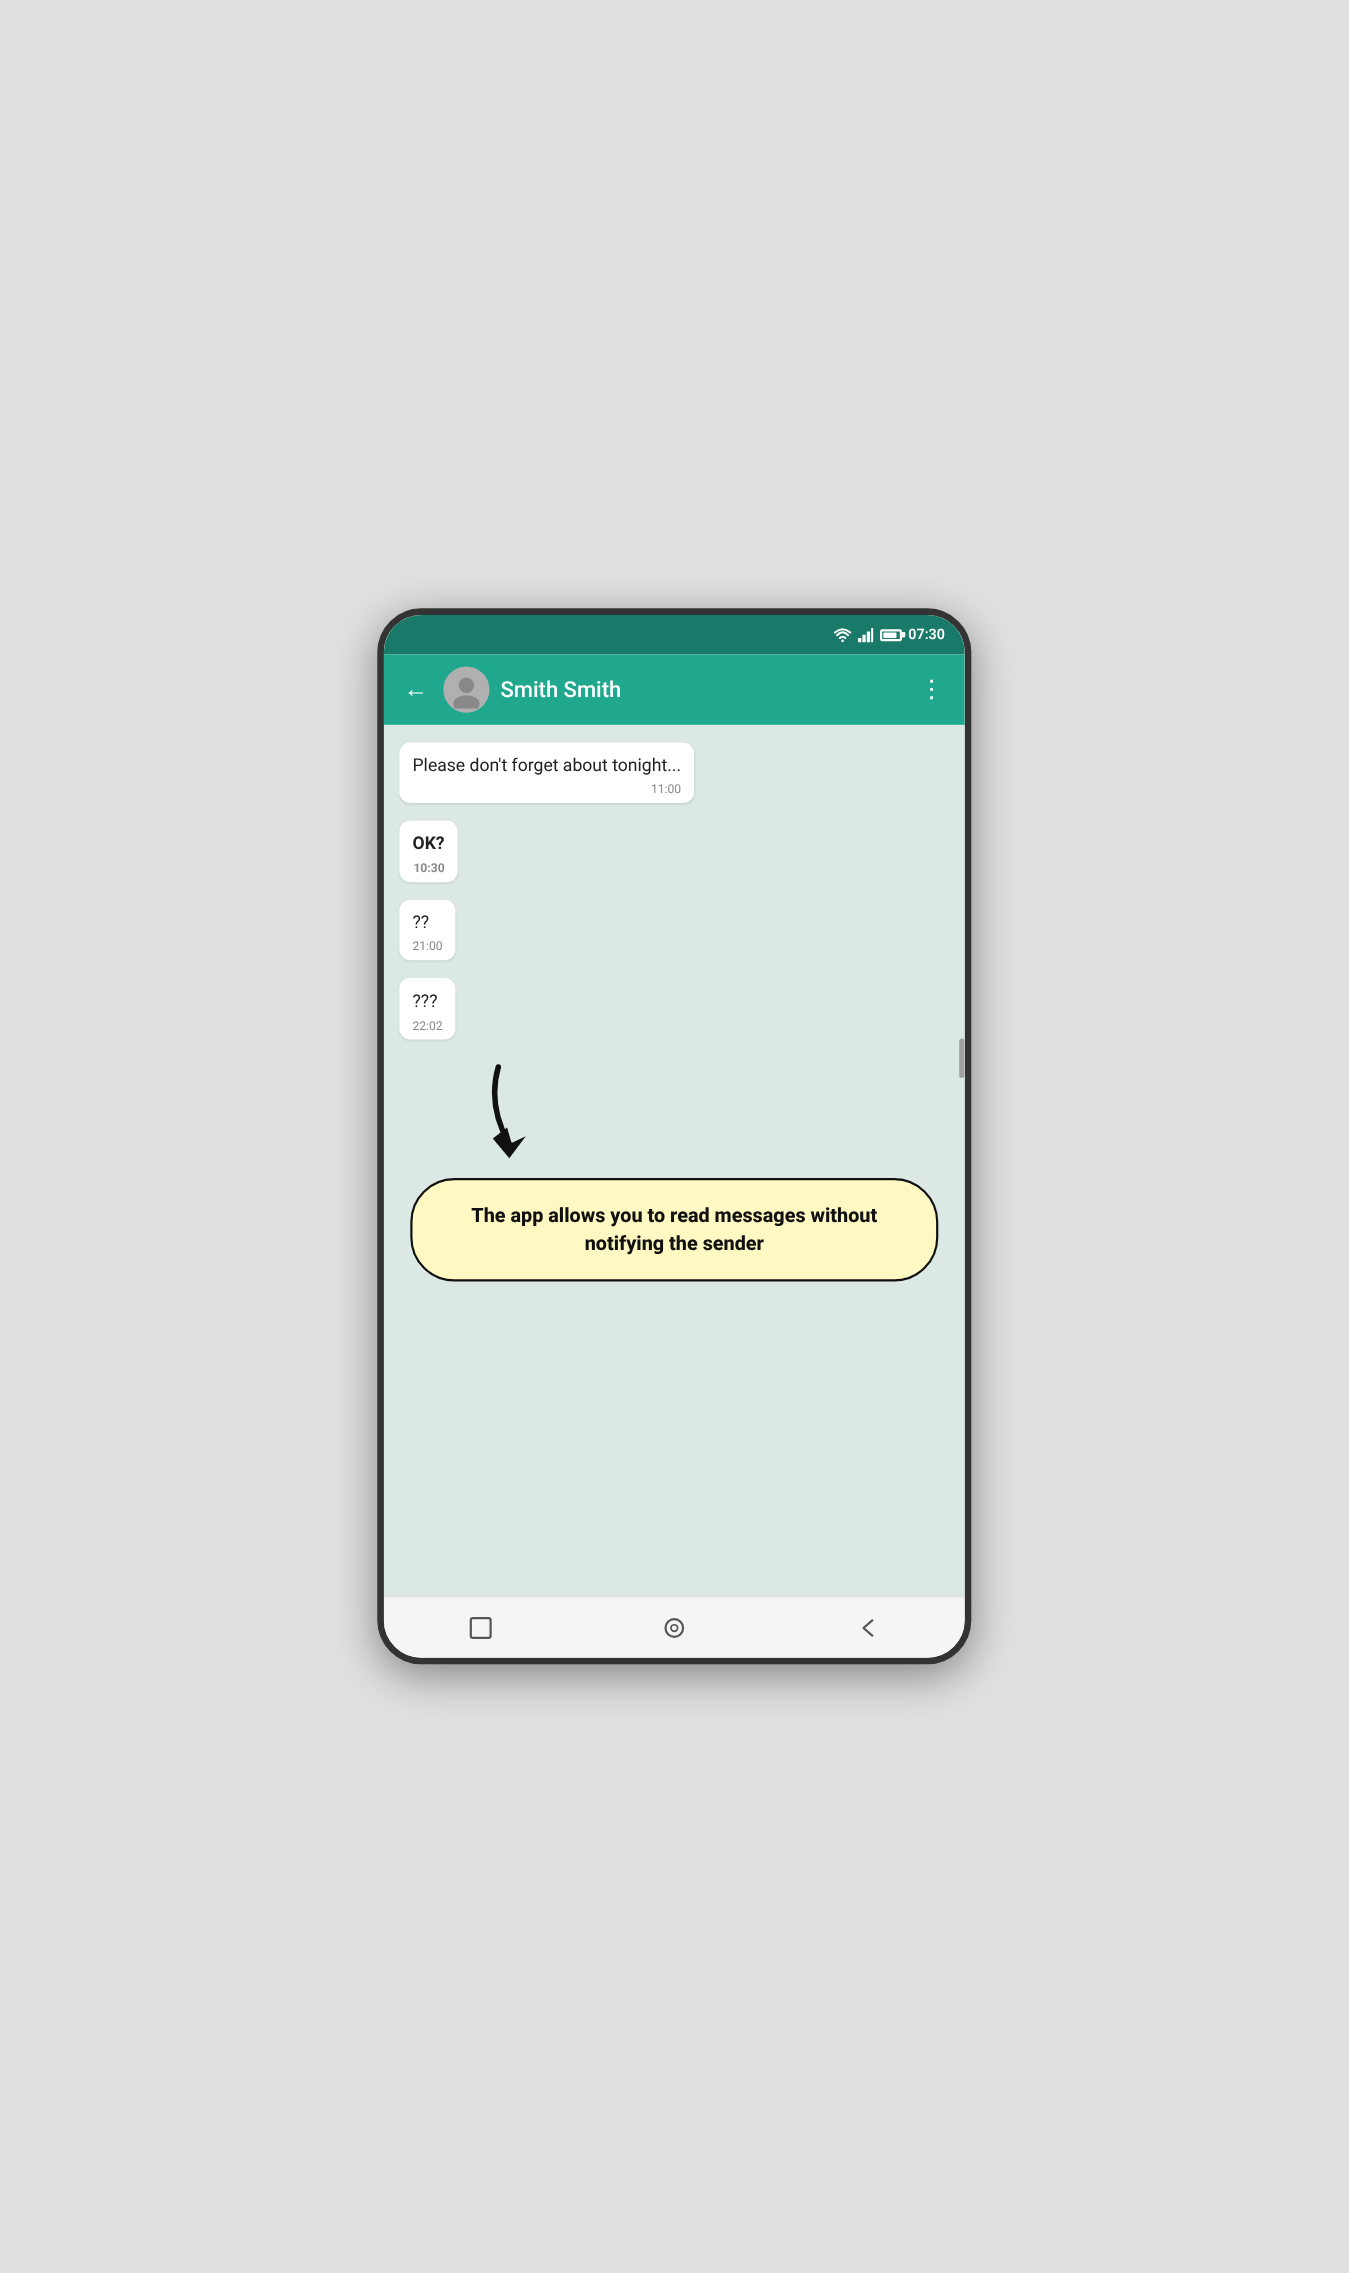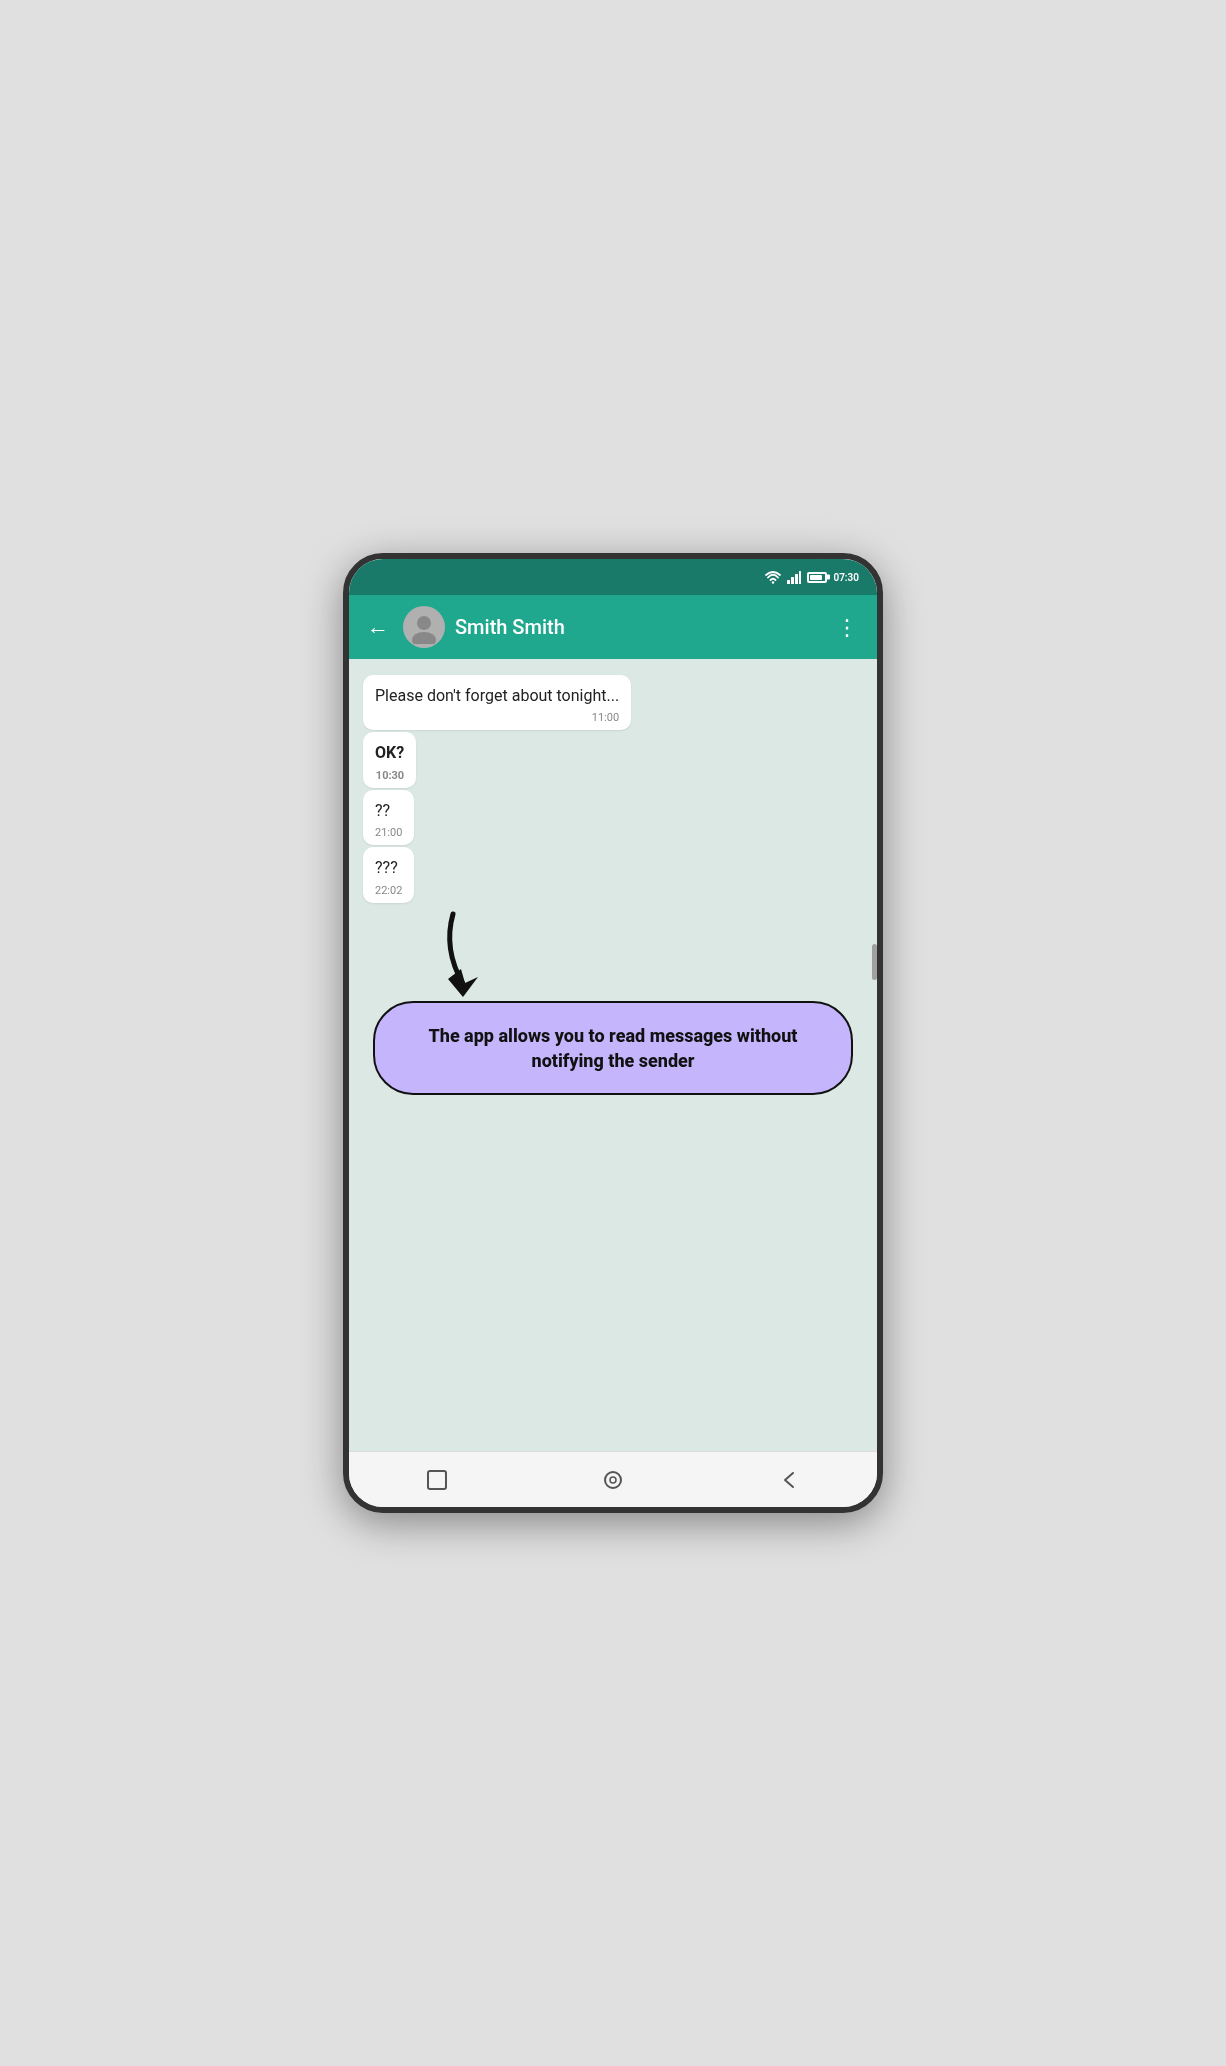--- a/index.html
+++ b/index.html
@@ -38,21 +38,21 @@
     }
 
     .status-icons {
       display: flex;
       align-items: center;
       gap: 6px;
     }
 
     .status-time {
       color: #fff;
-      font-size: 10px;
+      font-size: 13px;
       font-weight: 600;
     }
 
     .icon-battery {
       width: 20px;
       height: 11px;
       border: 2px solid #fff;
       border-radius: 2px;
       position: relative;
       display: inline-block;
@@ -128,21 +128,21 @@
       letter-spacing: 1px;
     }
 
     
     .chat-area {
       flex: 1;
       background: #dce8e4;
       padding: 16px 14px;
       display: flex;
       flex-direction: column;
-      gap: 2px;
+      gap: 16px;
       overflow-y: auto;
       position: relative;
     }
 
     
     .message-bubble {
       background: #ffffff;
       border-radius: 10px;
       padding: 10px 12px 6px 12px;
       max-width: 80%;
@@ -172,21 +172,21 @@
       margin-top: 4px;
     }
 
     .arrow-svg {
       width: 80px;
       height: 90px;
     }
 
     
     .info-callout {
-      background: #c4b5fd;
+      background: #fef9c3;
       border: 2.5px solid #111;
       border-radius: 40px;
       padding: 20px 28px;
       margin: 0 10px;
       text-align: center;
     }
 
     .info-callout-text {
       font-size: 18px;
       font-weight: 800;

